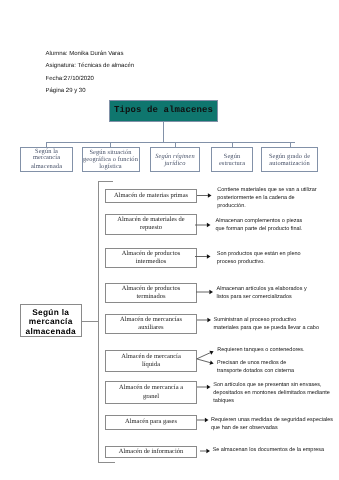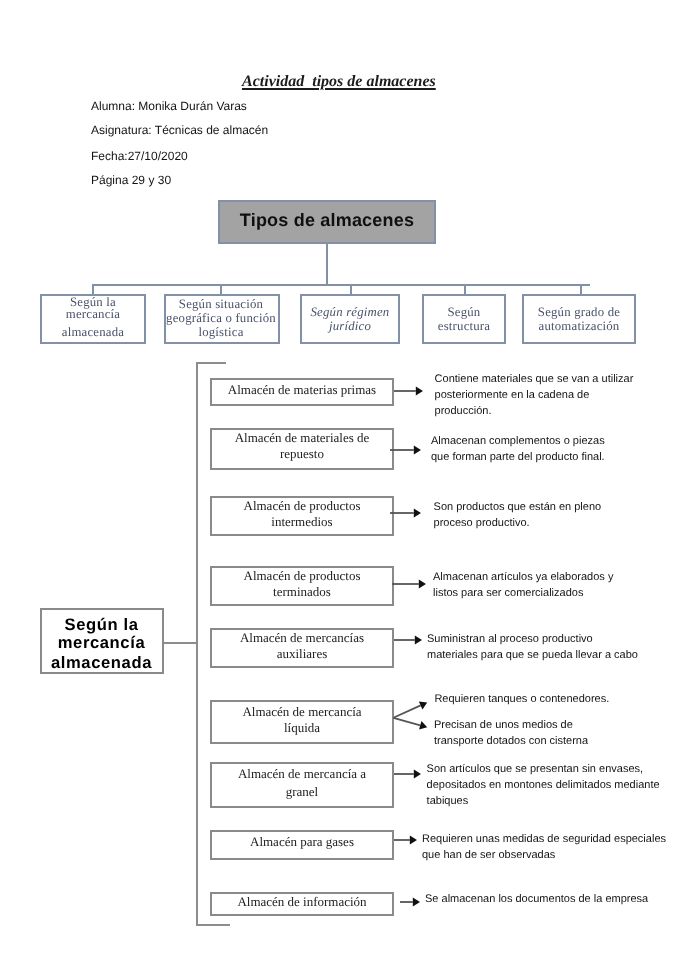--- a/index.html
+++ b/index.html
@@ -6,32 +6,31 @@
 body{width:339px;height:480px;background:#ffffff;overflow:hidden;-webkit-font-smoothing:antialiased;text-rendering:geometricPrecision;}
 .page{position:relative;width:339px;height:480px;}
 .abs{position:absolute;}
 #doc-title{left:121px;top:35.5px;font-family:"Liberation Serif",serif;font-weight:bold;font-style:italic;font-size:8px;
   text-decoration:underline;color:#1c1c1c;white-space:pre;}
 .meta{position:absolute;font-family:"Liberation Sans",sans-serif;font-size:6px;color:#141414;white-space:pre;line-height:6px;}
 .bx{position:absolute;box-sizing:border-box;display:flex;align-items:center;justify-content:center;text-align:center;white-space:pre-line;}
 .bx-blue{border:1px solid #8291a8;background:#fff;font-family:"Liberation Serif",serif;color:#49536a;font-size:6.4px;letter-spacing:0.1px;line-height:7.7px;}
 .bx-gray{border:1px solid #8a8a8a;background:#fff;font-family:"Liberation Serif",serif;color:#222;font-size:6.5px;line-height:8.4px;}
 .bx-black{border:1px solid #8a8a8a;background:#fff;font-family:"Liberation Sans",sans-serif;font-weight:bold;color:#000;font-size:8.3px;letter-spacing:0.3px;line-height:9.4px;}
-.bx-root{border:1px solid #8291a8;background:#a3a3a3;font-family:Liberation Sans, sans-serif;font-weight:bold;color:#101010;font-size:9px;letter-spacing:0.1px;}
+.bx-root{border:1px solid #8291a8;background:#0f766e;font-family:Liberation Mono, monospace;font-weight:bold;color:#101010;font-size:9px;letter-spacing:0.1px;}
 .cl{position:absolute;left:0;width:100%;text-align:center;display:block;}
 .ln{position:absolute;background:#8291a8;}
 .gl{position:absolute;background:#8d8d8d;}
 .rt{position:absolute;font-family:"Liberation Sans",sans-serif;font-size:5.5px;color:#141414;line-height:8px;white-space:pre-line;}
 svg{position:absolute;overflow:visible;}
 </style>
 </head>
 <body>
 
 <div class="page">
-  <div id="doc-title" class="abs">Actividad  tipos de almacenes</div>
   <div class="meta" style="left:45.5px;top:50.8px;">Alumna: Monika Durán Varas</div>
   <div class="meta" style="left:45.5px;top:63.2px;">Asignatura: Técnicas de almacén</div>
   <div class="meta" style="left:45.5px;top:75.6px;">Fecha:27/10/2020</div>
   <div class="meta" style="left:45.5px;top:88px;">Página 29 y 30</div>
   <div class="bx bx-root" style="left:109px;top:99.5px;width:109px;height:22.5px;padding-bottom:2px;box-sizing:border-box;">Tipos de almacenes</div>
   <div class="ln" style="left:162.5px;top:121.5px;width:1px;height:21px;"></div>
   <div class="ln" style="left:46.5px;top:142px;width:248px;height:1px;"></div>
   <div class="ln" style="left:45.5px;top:142px;width:1px;height:5px;"></div>
   <div class="ln" style="left:109.5px;top:142px;width:1px;height:5px;"></div>
   <div class="ln" style="left:174.5px;top:142px;width:1px;height:5px;"></div>

